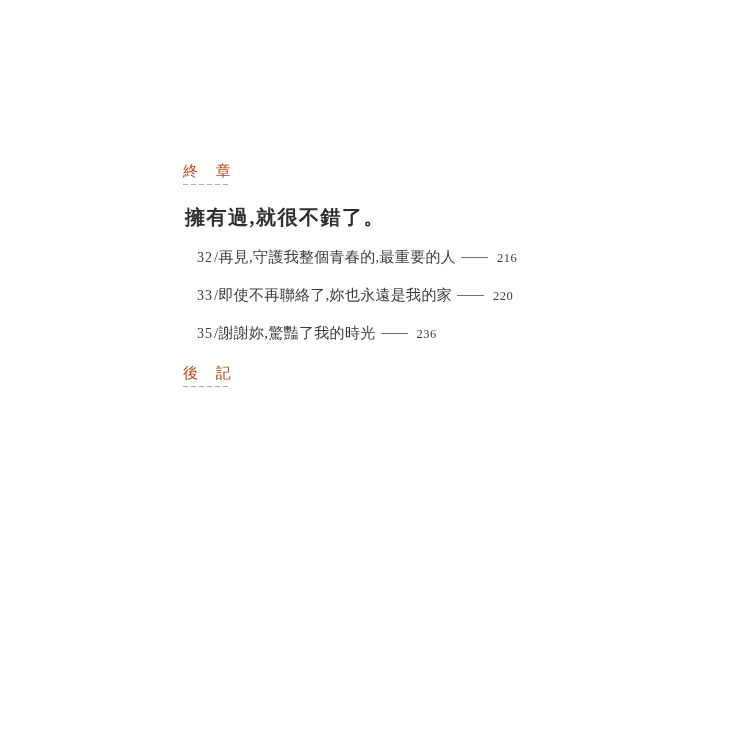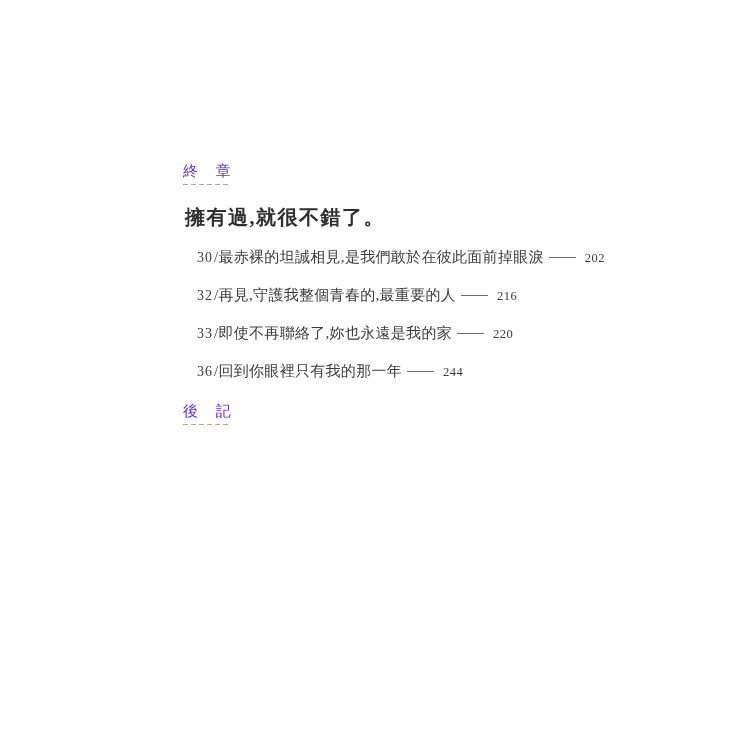--- a/index.html
+++ b/index.html
@@ -21,21 +21,21 @@
     left: 183px; top: 162px;
     width: 460px;
   }
   .section-head { display: block; }
   .section-label {
     display: inline-block;
     font-size: 15px;
     line-height: 18px;
     letter-spacing: 1px;
     word-spacing: 12px;
-    color: #6d28d9;
+    color: #c2410c;
   }
   .dashed-rule {
     width: 48px; height: 1px;
     margin-top: 4px;
     background: repeating-linear-gradient(to right, #a9a9a9 0 5px, transparent 5px 8px);
   }
   .book-title {
     margin: 19px 0 0 2px;
     font-size: 20px;
     line-height: 26px;
@@ -84,30 +84,27 @@
 
     <div class="section-head">
       <span class="section-label">終 章</span>
       <div class="dashed-rule"></div>
     </div>
 
     <h1 class="book-title">擁有過,就很不錯了。</h1>
 
     <ul class="toc">
       <li class="toc-item">
-        <span class="num">30</span><span class="sep">/</span><span class="entry-title">最赤裸的坦誠相見,是我們敢於在彼此面前掉眼淚</span><span class="leader"></span><span class="pagenum">202</span>
-      </li>
-      <li class="toc-item">
         <span class="num">32</span><span class="sep">/</span><span class="entry-title">再見,守護我整個青春的,最重要的人</span><span class="leader"></span><span class="pagenum">216</span>
       </li>
       <li class="toc-item">
         <span class="num">33</span><span class="sep">/</span><span class="entry-title">即使不再聯絡了,妳也永遠是我的家</span><span class="leader"></span><span class="pagenum">220</span>
       </li>
       <li class="toc-item">
-        <span class="num">36</span><span class="sep">/</span><span class="entry-title">回到你眼裡只有我的那一年</span><span class="leader"></span><span class="pagenum">244</span>
+        <span class="num">35</span><span class="sep">/</span><span class="entry-title">謝謝妳,驚豔了我的時光</span><span class="leader"></span><span class="pagenum">236</span>
       </li>
     </ul>
 
     <div class="section-head foot">
       <span class="section-label">後 記</span>
       <div class="dashed-rule"></div>
     </div>
 
   </div>
 </div>

